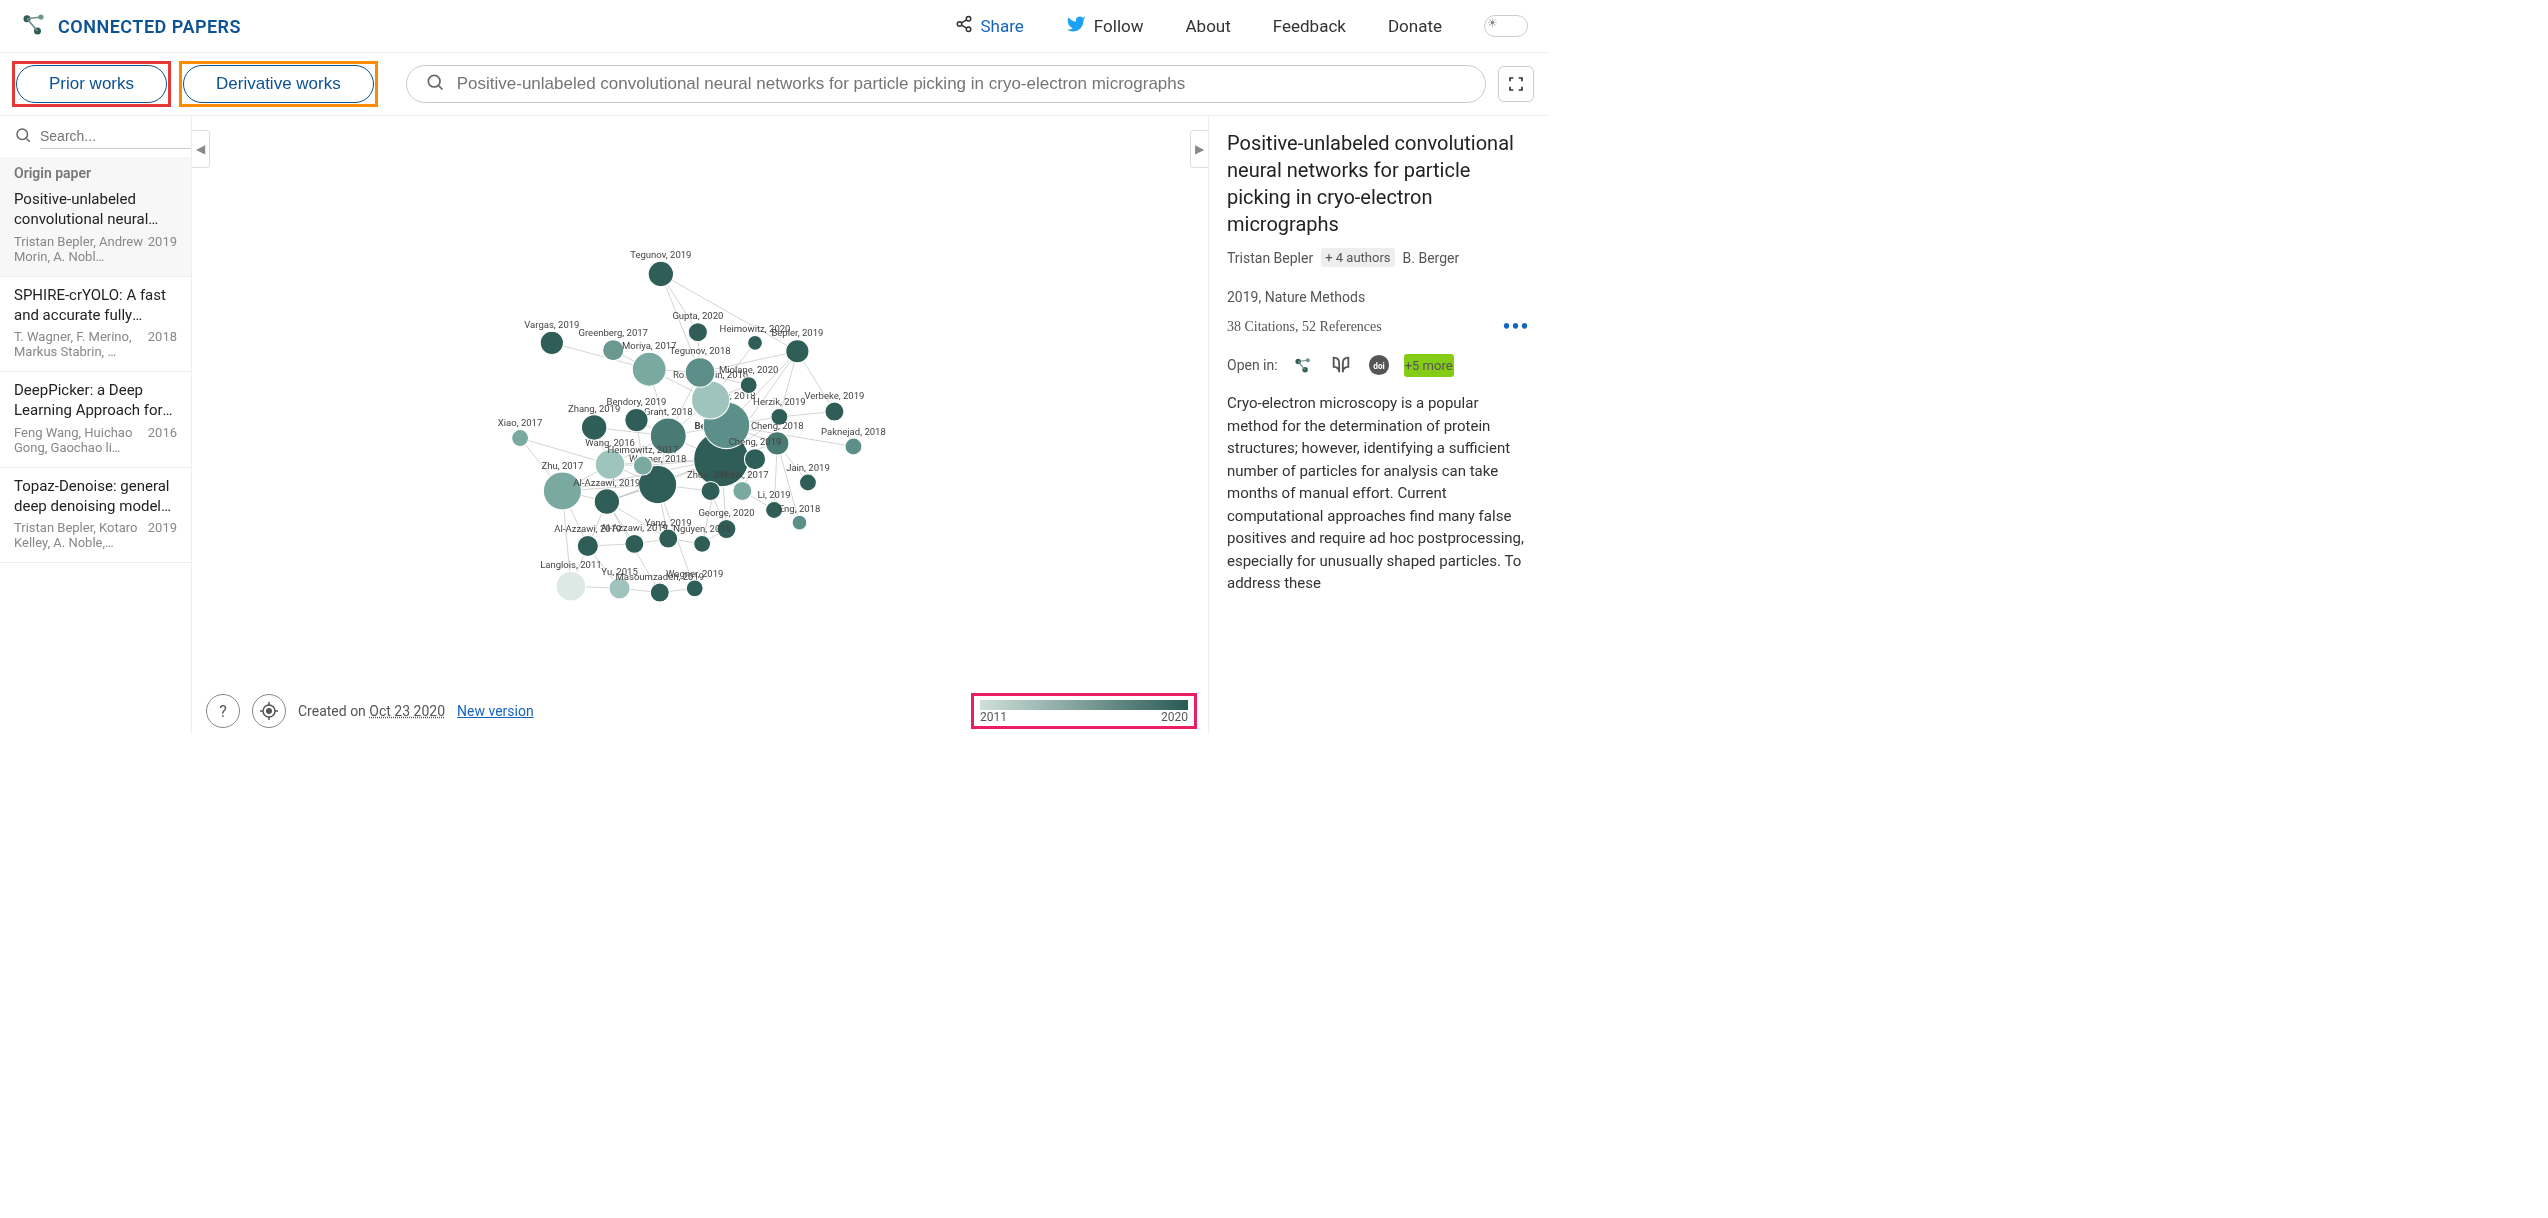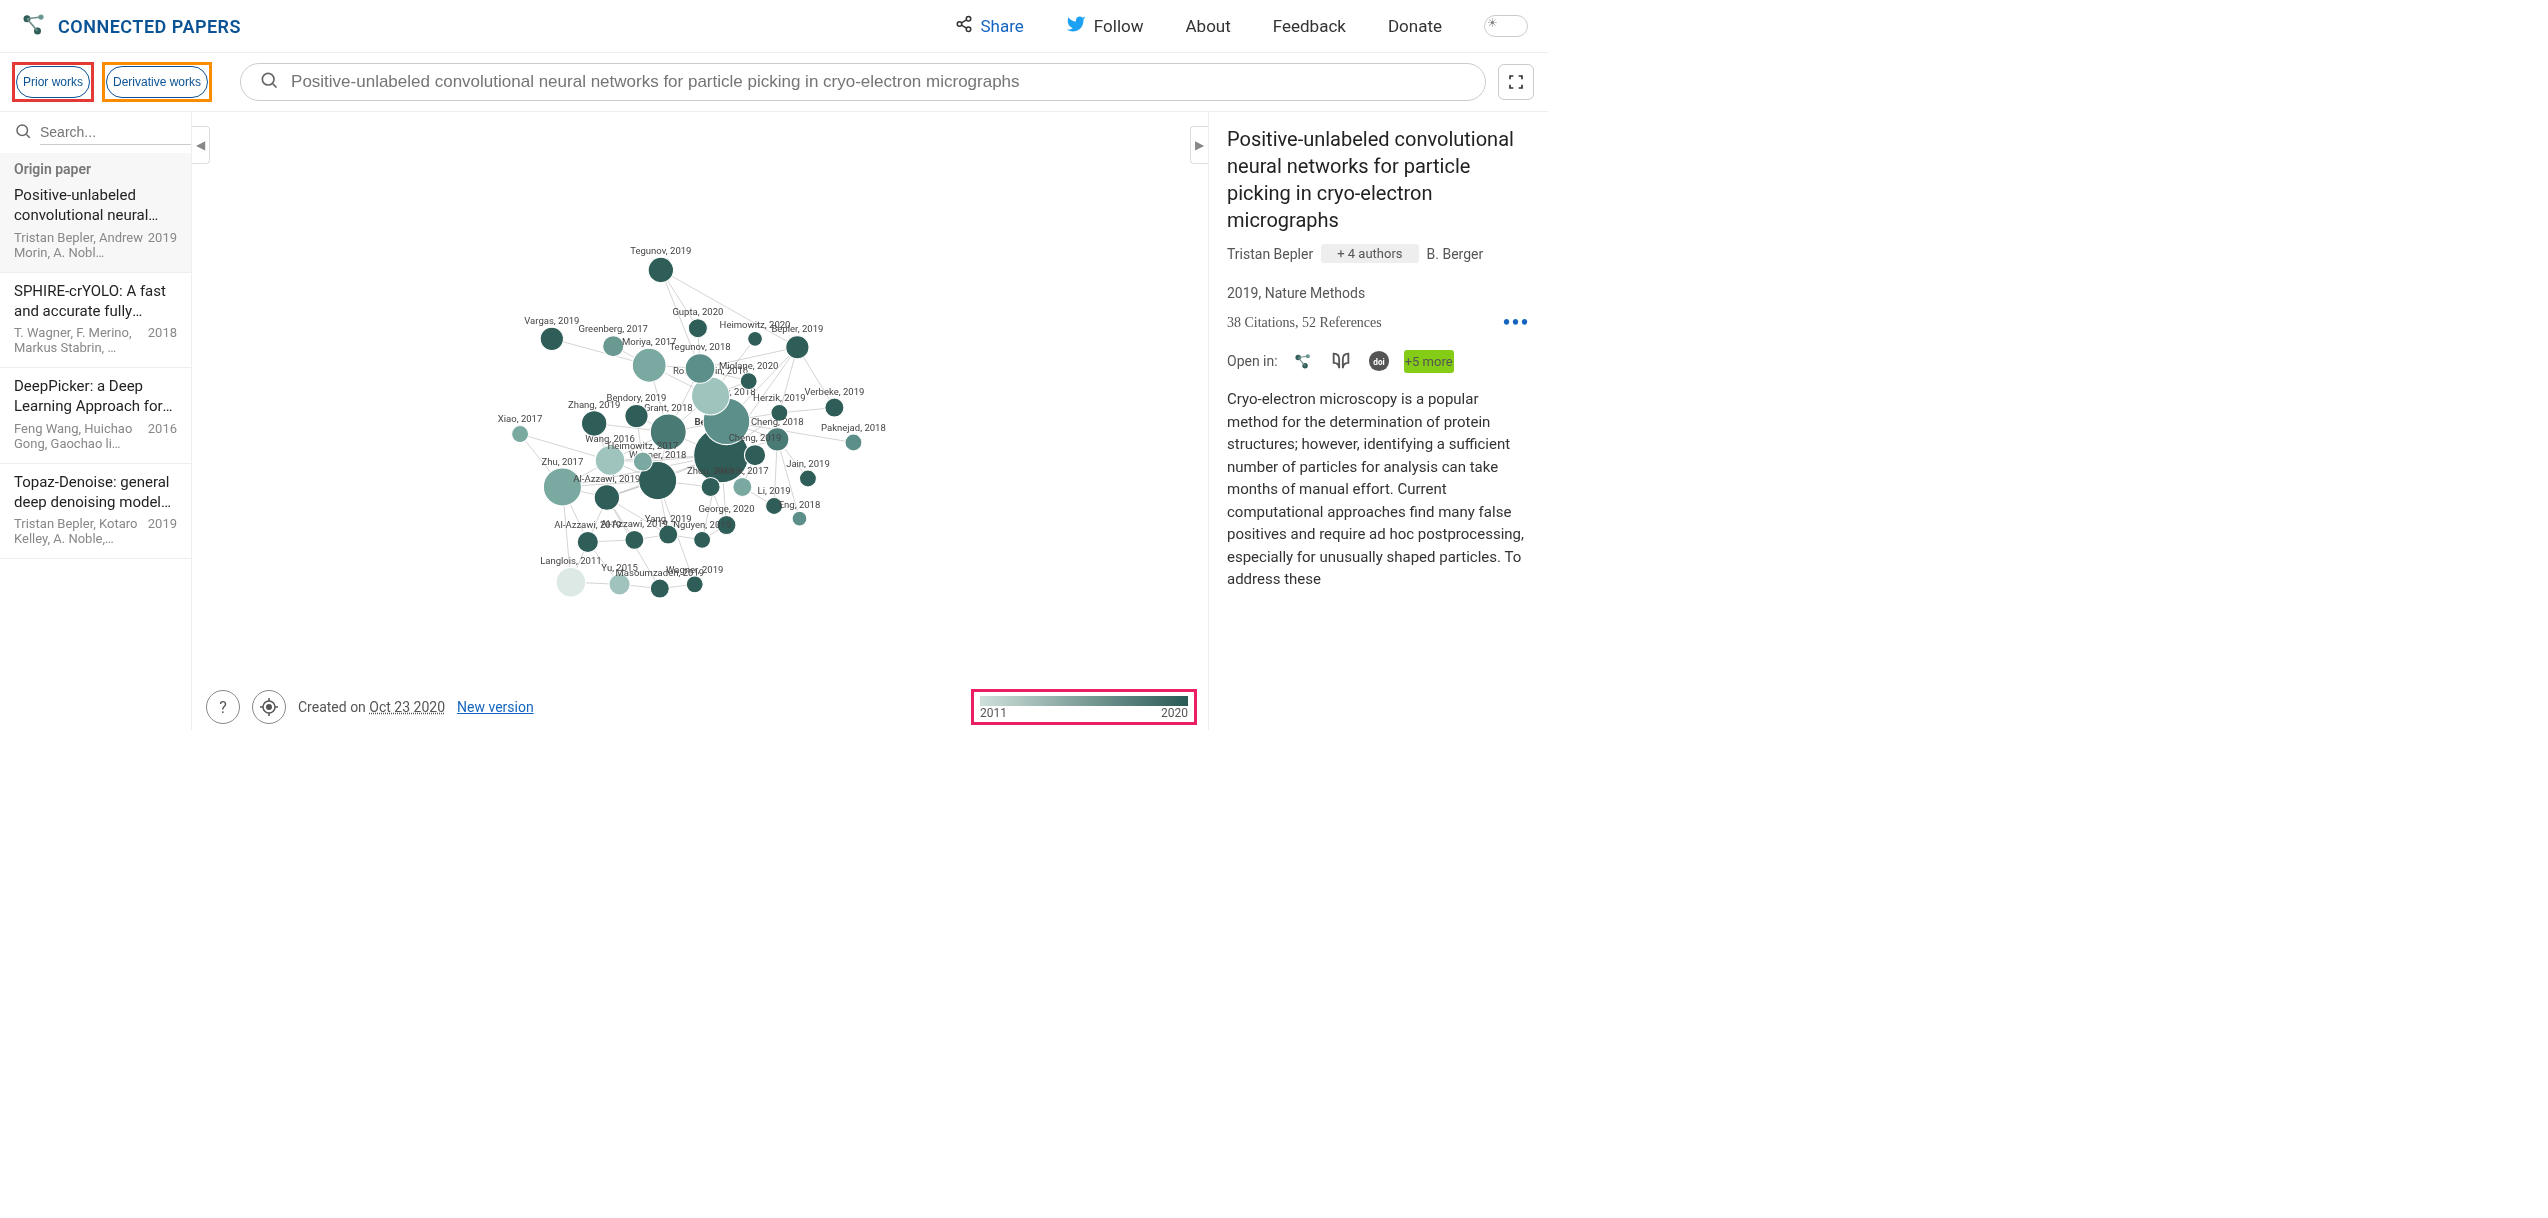--- a/index.html
+++ b/index.html
@@ -8,21 +8,21 @@
   .logo-wrap { display: flex; align-items: center; gap: 10px; }
   .logo-icon svg { width: 28px; height: 28px; }
   .logo-text { color: #0b5394; font-weight: 600; letter-spacing: 0.5px; font-size: 18px; }
   .top-nav { margin-left: auto; display: flex; align-items: center; gap: 42px; }
   .nav-item { display: flex; align-items: center; gap: 8px; font-size: 17px; color: #333; cursor: pointer; }
   .share-text { color: #1565c0; }
   .theme-toggle { width: 44px; height: 22px; border: 1px solid #ccc; border-radius: 11px; background: #fff; position: relative; }
   .theme-toggle::before { content: "☀"; position: absolute; left: 2px; top: 0; font-size: 12px; color: #888; }
 
   .sub-bar { display: flex; align-items: center; gap: 12px; padding: 10px 14px; border-bottom: 1px solid #eee; }
-  .pill { border: 1px solid #0b5394; color: #0b5394; background: #fff; border-radius: 20px; padding: 8px 6px; font-size: 12px; cursor: pointer; }
+  .pill { border: 1px solid #0b5394; color: #0b5394; background: #fff; border-radius: 20px; padding: 8px 32px; font-size: 17px; cursor: pointer; }
   .hl-red { outline: 3px solid #e53935; outline-offset: -1px; }
   .hl-orange { outline: 3px solid #fb8c00; outline-offset: -1px; }
   .search-wrap { flex: 1; display: flex; align-items: center; border: 1px solid #ccc; border-radius: 22px; padding: 6px 18px; gap: 12px; margin-left: 18px; }
   .search-wrap input { border: none; outline: none; font-size: 17px; color: #888; width: 100%; }
   .fullscreen-btn { width: 36px; height: 36px; border: 1px solid #ccc; border-radius: 6px; display: flex; align-items: center; justify-content: center; cursor: pointer; }
 
   .main { display: flex; height: calc(100% - 122px); }
   .sidebar { width: 192px; border-right: 1px solid #eee; overflow-y: auto; }
   .sb-top { display: flex; align-items: center; gap: 8px; padding: 8px 14px; }
   .sb-search { flex: 1; border: none; border-bottom: 1px solid #ccc; outline: none; font-size: 14px; padding: 4px 0; color: #888; }
@@ -44,21 +44,21 @@
   .created-text .date { text-decoration: underline dotted; }
   .new-version { color: #1565c0; text-decoration: underline; font-size: 14px; cursor: pointer; }
   .year-scale { margin-left: auto; width: 220px; }
   .year-scale-wrap { outline: 3px solid #e91e63; padding: 4px 6px 2px; }
   .gradient-bar { height: 10px; background: linear-gradient(to right, #cfe0db, #2a5a55); }
   .year-labels { display: flex; justify-content: space-between; font-size: 12px; color: #555; }
 
   .detail { width: 340px; border-left: 1px solid #eee; padding: 14px 18px; overflow-y: auto; }
   .detail-title { font-size: 20px; color: #222; line-height: 1.35; margin-bottom: 10px; }
   .detail-authors { font-size: 14px; color: #555; display: flex; gap: 8px; align-items: center; flex-wrap: wrap; margin-bottom: 22px; }
-  .more-auth-btn { background: #eee; padding: 2px 16px; border-radius: 3px; font-size: 13px; color: #555; }
+  .more-auth-btn { background: #eee; padding: 2px 4px; border-radius: 3px; font-size: 13px; color: #555; }
   .detail-pub { font-size: 14px; color: #555; margin-bottom: 10px; }
   .detail-stats-row { display: flex; align-items: center; justify-content: space-between; margin-bottom: 14px; font-family: Liberation Serif, serif; }
   .detail-stats { font-size: 14px; color: #555; }
   .dots-btn { color: #1565c0; font-size: 20px; font-weight: bold; letter-spacing: 2px; cursor: pointer; }
   .open-in-row { display: flex; align-items: center; gap: 12px; margin-bottom: 14px; }
   .open-in-label { font-size: 14px; color: #555; }
   .icon-chip { width: 26px; height: 26px; display: flex; align-items: center; justify-content: center; }
   .more-chip { background: #84cc16; padding: 4px 1px; font-size: 13px; color: #555; border-radius: 3px; cursor: pointer; }
   .abstract { font-size: 15px; color: #333; line-height: 1.5; }
 

